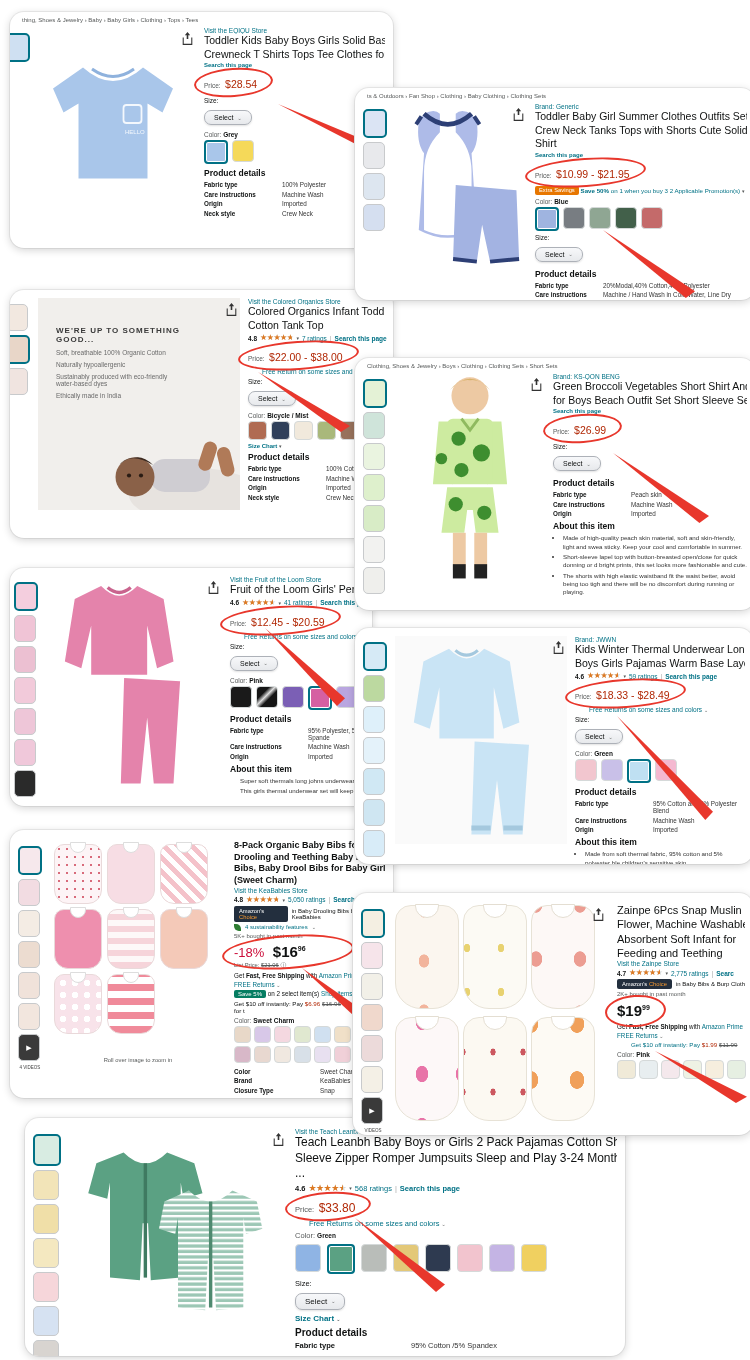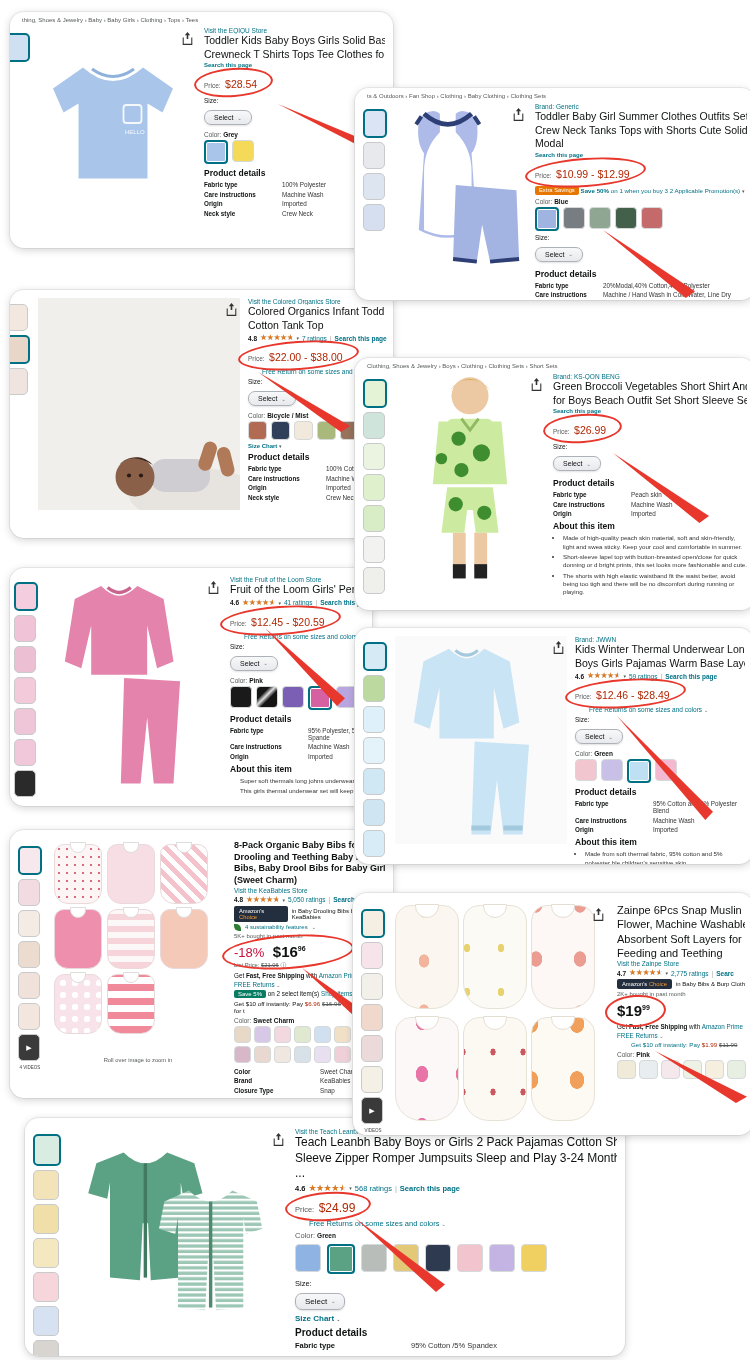--- a/index.html
+++ b/index.html
@@ -152,25 +152,25 @@
       </svg>
       <svg class="share" viewBox="0 0 24 28">
         <path d="M12 2 L17 8 H13.5 V15 H10.5 V8 H7 Z" fill="#333"></path>
         <path d="M4 12 V25 H20 V12" fill="none" stroke="#333" stroke-width="2"></path>
       </svg>
     </div>
     <div class="info" style="width:240px">
       <div class="store">Brand: Generic</div>
       <div class="ttl">Toddler Baby Girl Summer Clothes Outfits Set Sleevele</div>
       <div class="ttl">Crew Neck Tanks Tops with Shorts Cute Solid Homewe</div>
-      <div class="ttl">Modal</div>
+      <div class="ttl">Shirt</div>
       <div class="srch">Search this page</div>
       <div class="prow">
         <span class="plbl">Price:</span>
-        <span class="prc">$10.99 - $12.99</span>
+        <span class="prc">$10.99 - $21.95</span>
         <i class="circ def"></i>
       </div>
       <div class="nw" style="font-size:6.2px;margin:2px 0">
         <span class="badge-es">Extra Savings</span>
         <b style="color:#007185">Save 50%</b>
         <span style="color:#007185">on 1 when you buy 3</span>
         <a class="link">2 Applicable Promotion(s)</a>
         <span class="crt">▾</span>
       </div>
       <div class="lblrow"><span class="plbl">Color:</span> <b>Blue</b></div>
@@ -202,20 +202,27 @@
 </section>
 
 <section class="c" style="left:10px;top:290px;width:383px;height:248px;z-index:1">
   <div class="bodyrow" style="padding-top:8px">
     <div class="tstrip" style="margin-left:-12px">
       <span class="th" style="background:#f2e8e0"></span>
       <span class="th on" style="background:#e8d6c8"></span>
       <span class="th" style="background:#f0e4e0"></span>
     </div>
     <div class="imgbox" style="width:202px;height:212px;background:#f1efec;padding:0">
+      <div style="padding:28px 0 0 18px;width:130px">
+        <div class="mkt-h">WE'RE UP TO SOMETHING GOOD...</div>
+        <div class="mkt-l">Soft, breathable 100% Organic Cotton</div>
+        <div class="mkt-l">Naturally hypoallergenic</div>
+        <div class="mkt-l">Sustainably produced with eco-friendly water-based dyes</div>
+        <div class="mkt-l">Ethically made in India</div>
+      </div>
       <svg viewBox="0 0 100 60" style="position:absolute;right:0;bottom:0;width:150px;height:90px">
         <ellipse cx="70" cy="50" rx="44" ry="18" fill="#e7e3df"></ellipse>
         <rect x="40" y="26" width="40" height="22" rx="10" fill="#cfcdd2"></rect>
         <circle cx="30" cy="38" r="13" fill="#8a6148"></circle>
         <path d="M18 32 Q26 20 42 30 Q36 24 30 25 Q22 25 18 32" fill="#3c2a20"></path>
         <circle cx="26" cy="37" r="1.4" fill="#2a1c14"></circle>
           <circle cx="34" cy="37" r="1.4" fill="#2a1c14"></circle>
         <rect x="74" y="14" width="9" height="20" rx="4.5" fill="#b07a58" transform="rotate(18 78 24)"></rect>
         <rect x="86" y="18" width="9" height="20" rx="4.5" fill="#b07a58" transform="rotate(-14 90 28)"></rect>
       </svg>
@@ -453,21 +460,21 @@
       <div class="rr">
         <b>4.6</b>
         <span class="stars"><span>★★★★★</span><span class="fg" style="width: 92%;">★★★★★</span></span>
         <span class="crt">▾</span>
         <a class="link">59 ratings</a>
         <span class="sep">|</span>
         <a class="link" style="font-weight:bold">Search this page</a>
       </div>
       <div class="prow">
         <span class="plbl">Price:</span>
-        <span class="prc">$12.46 - $28.49</span>
+        <span class="prc">$18.33 - $28.49</span>
         <i class="circ def"></i>
       </div>
       <div class="fret"><span>Free Returns on some sizes and colors</span> <span class="crt">⌄</span></div>
       <div class="lblrow">Size:</div>
       <button class="selbtn">
         <span>Select</span>
           <span class="crt">⌄</span>
       </button>
       <div class="lblrow"><span class="plbl">Color:</span> <b>Green</b></div>
       <div class="swr">
@@ -630,21 +637,21 @@
       <span class="mbib" style="width:62px;height:102px;background:#fcf9f2 radial-gradient(#cc5860 2.4px,transparent 2.8px) 14px 14px/30px 40px"></span>
       <span class="mbib" style="width:62px;height:102px;background:#fdfaf4 radial-gradient(#f0a05a 7px,transparent 7.5px) 22px 34px/46px 56px"></span>
       <svg class="share" style="right:4px" viewBox="0 0 24 28">
         <path d="M12 2 L17 8 H13.5 V15 H10.5 V8 H7 Z" fill="#333"></path>
         <path d="M4 12 V25 H20 V12" fill="none" stroke="#333" stroke-width="2"></path>
       </svg>
     </div>
     <div class="info" style="width:150px">
       <div class="ttl" style="font-size:11px">Zainpe 6Pcs Snap Muslin C</div>
       <div class="ttl" style="font-size:11px">Flower, Machine Washable</div>
-      <div class="ttl" style="font-size:11px">Absorbent Soft Layers for</div>
+      <div class="ttl" style="font-size:11px">Absorbent Soft Infant for</div>
       <div class="ttl" style="font-size:11px">Feeding and Teething</div>
       <div class="store">Visit the Zainpe Store</div>
       <div class="rr">
         <b>4.7</b>
         <span class="stars"><span>★★★★★</span><span class="fg" style="width: 94%;">★★★★★</span></span>
         <span class="crt">▾</span>
         <a class="link">2,775 ratings</a>
         <span class="sep">|</span>
         <a class="link" style="font-weight:bold">Searc</a>
       </div>
@@ -719,21 +726,21 @@
       <div class="rr" style="font-size:7.5px">
         <b>4.6</b>
         <span class="stars" style="font-size:9px"><span>★★★★★</span><span class="fg" style="width: 92%;">★★★★★</span></span>
         <span class="crt">▾</span>
         <a class="link">568 ratings</a>
         <span class="sep">|</span>
         <a class="link" style="font-weight:bold">Search this page</a>
       </div>
       <div class="prow">
         <span class="plbl" style="font-size:7.5px">Price:</span>
-        <span class="prc" style="font-size:12px">$24.99</span>
+        <span class="prc" style="font-size:12px">$33.80</span>
         <i class="circ def"></i>
       </div>
       <div class="fret" style="font-size:7.5px"><span>Free Returns on some sizes and colors</span> <span class="crt">⌄</span></div>
       <div class="lblrow" style="font-size:7.5px"><span class="plbl" style="font-size:7.5px">Color:</span> <b>Green</b></div>
       <div class="swr" style="gap:6px;margin:4px 0 5px">
         <span class="sw" style="width: 24px; height: 26px; background: rgb(143, 180, 228);"></span>
         <span class="sw on" style="width: 24px; height: 26px; background: rgb(91, 161, 131);"></span>
         <span class="sw" style="width: 24px; height: 26px; background: rgb(185, 189, 185);"></span>
         <span class="sw" style="width: 24px; height: 26px; background: rgb(227, 200, 120);"></span>
         <span class="sw" style="width: 24px; height: 26px; background: rgb(46, 58, 80);"></span>

